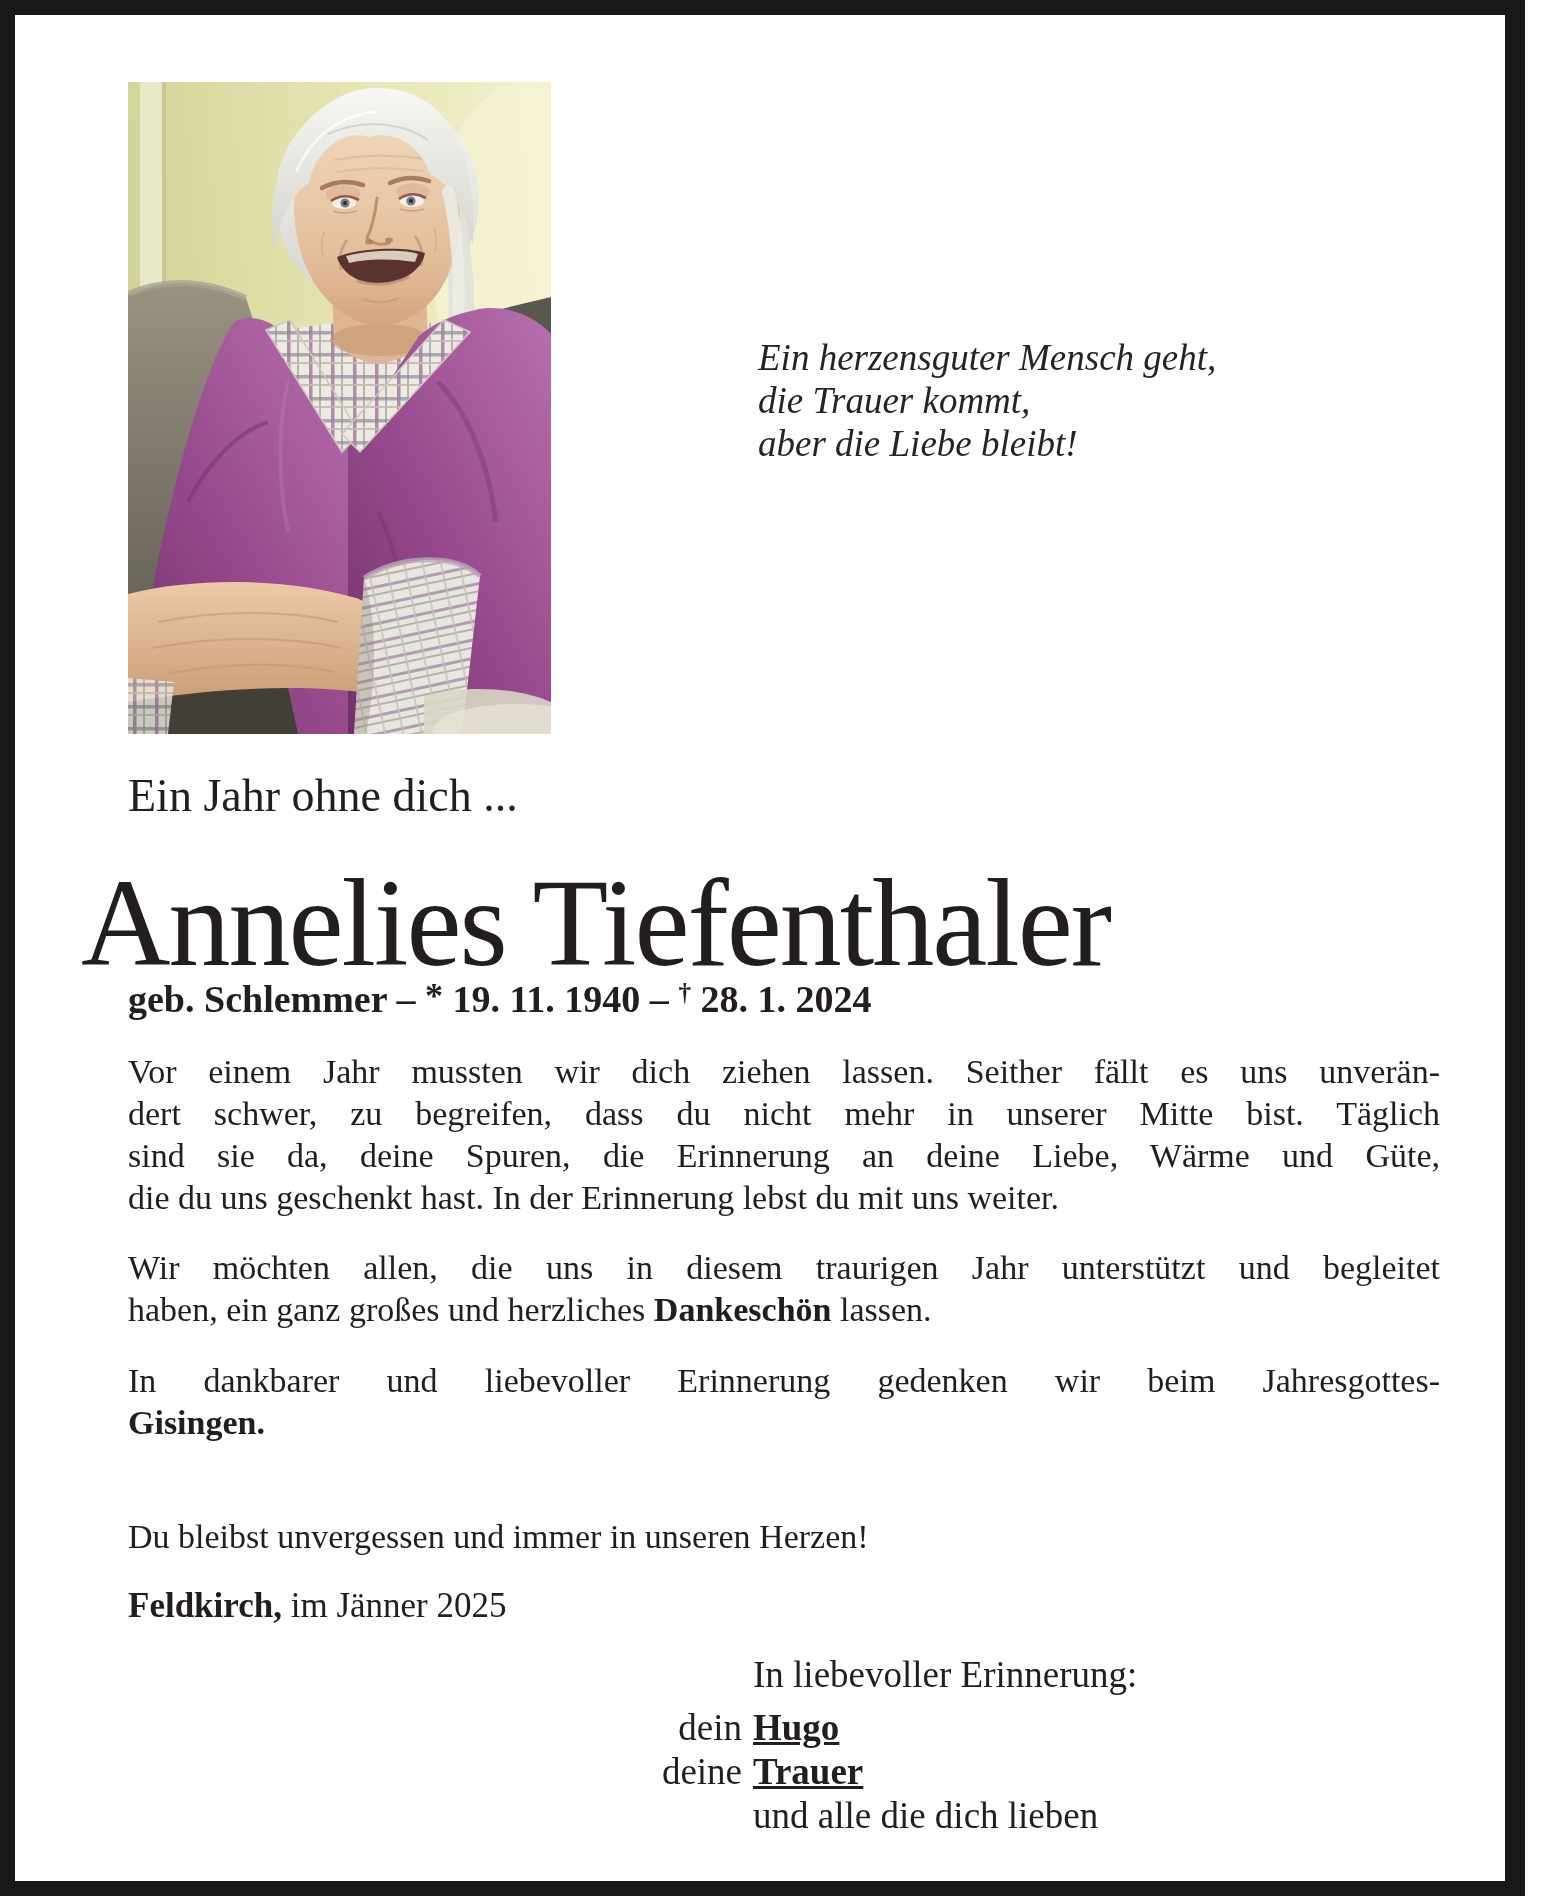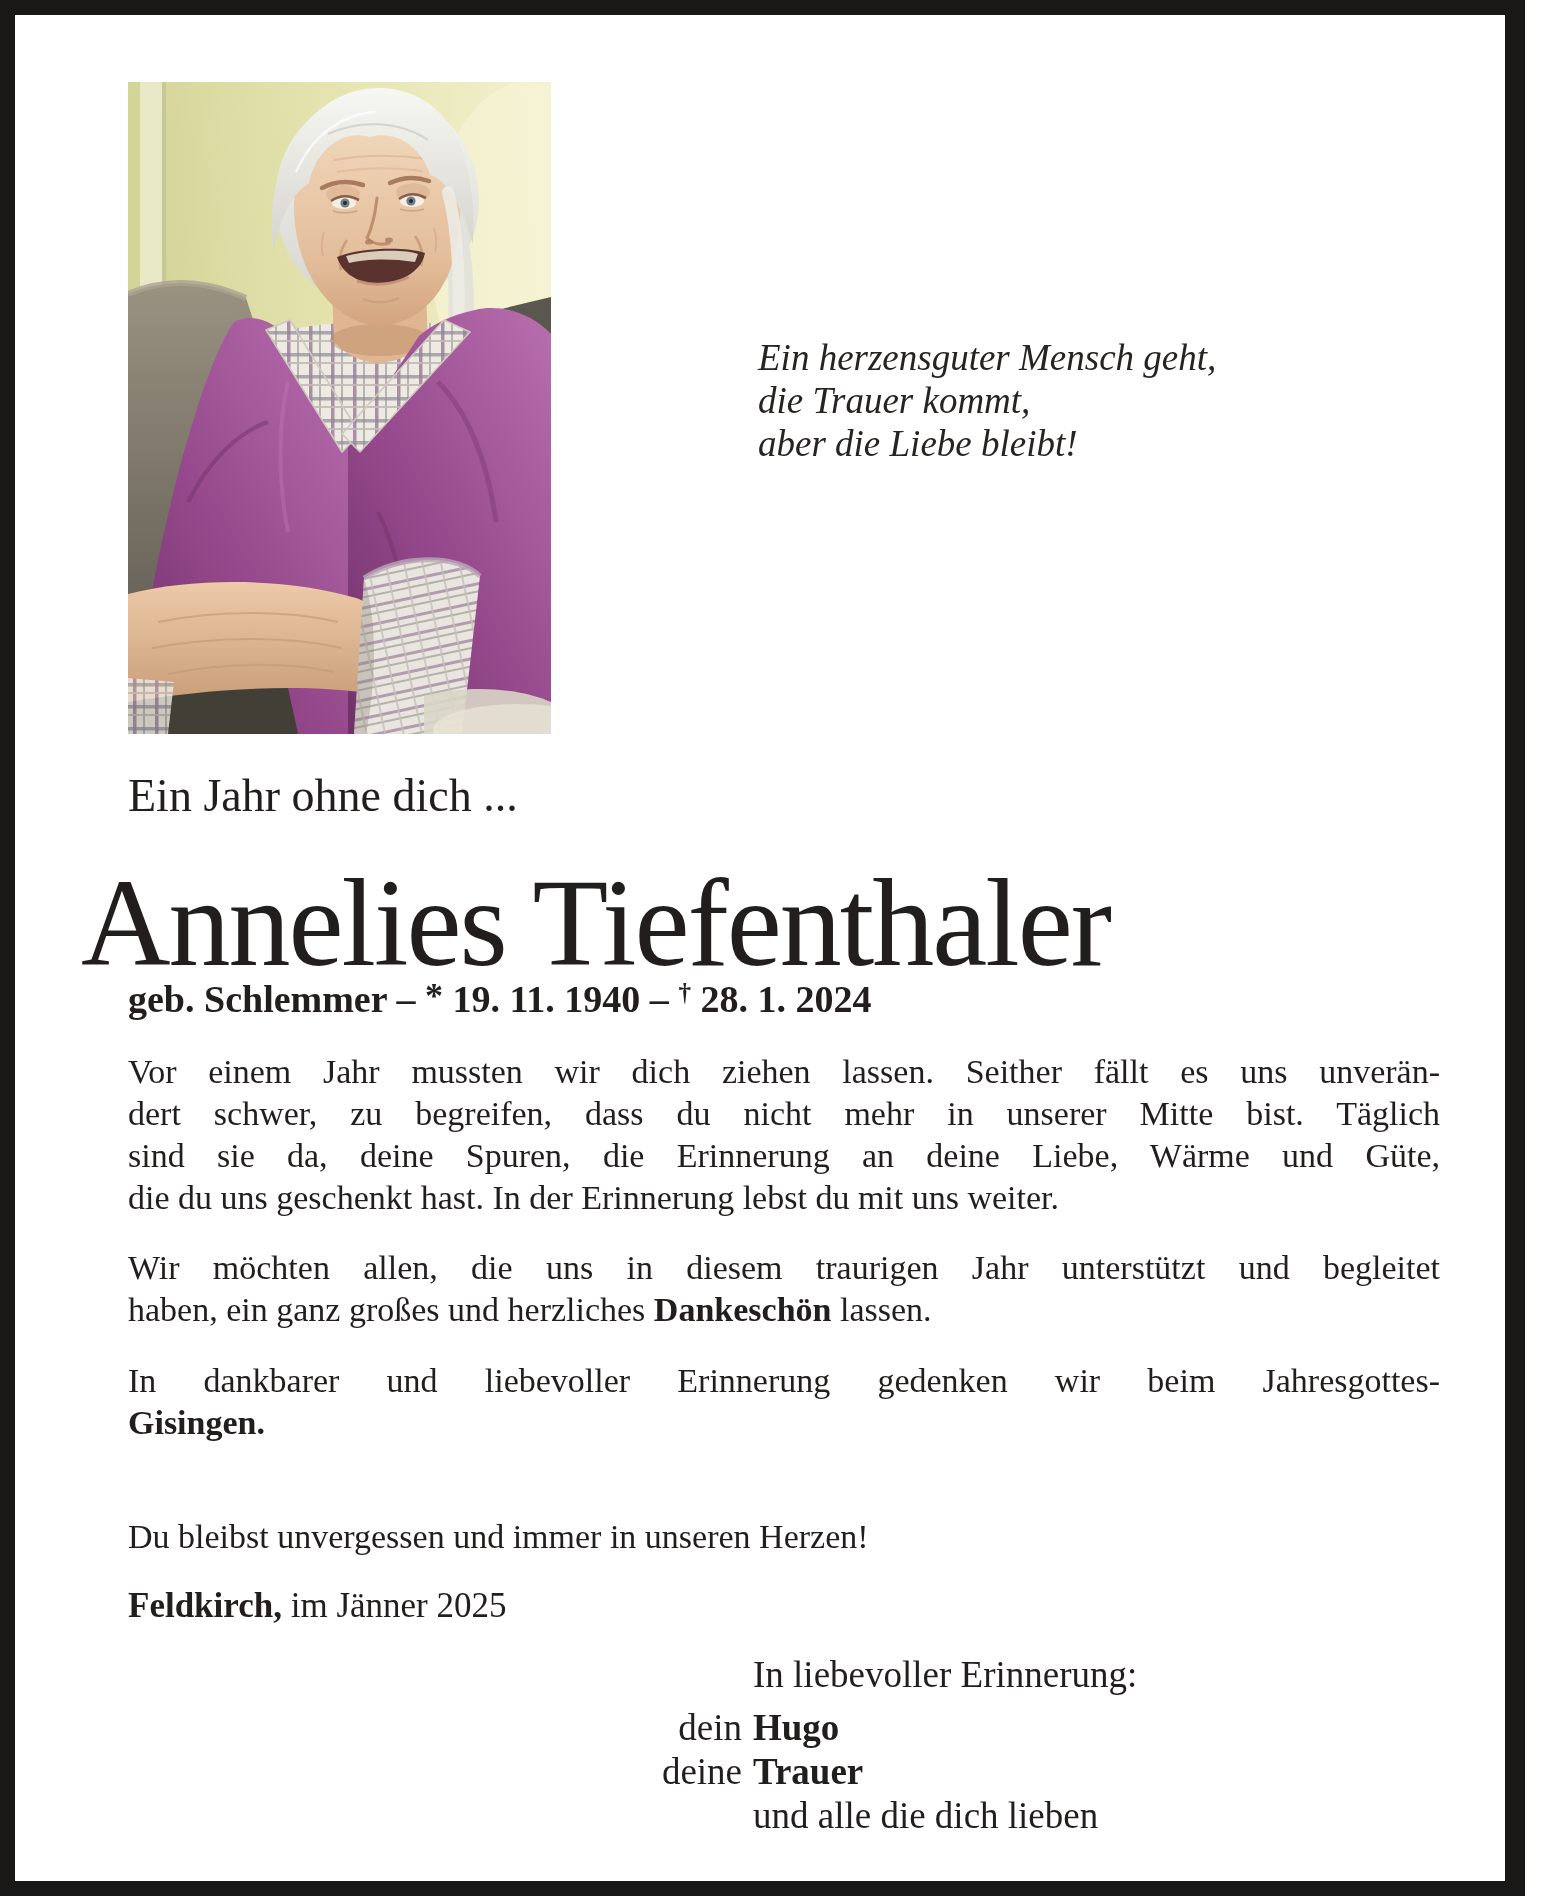--- a/index.html
+++ b/index.html
@@ -23,21 +23,21 @@
   }
   .dates{position:absolute;left:128px;top:975px;width:1312px;text-align:left;font-size:38px;font-weight:700;}
   .dagger{font-size:0.66em;vertical-align:0.45em;}
   .star{font-size:0.95em;vertical-align:0.12em;}
   .para{position:absolute;left:128px;width:1312px;font-size:34px;line-height:42px;}
   .p1{top:1051px}.p2{top:1247px}.p3{top:1360px}.p4{top:1516px}
   .jl{text-align:justify;text-align-last:justify;}
   .place{position:absolute;left:128px;top:1586px;font-size:35px;}
   .sig{position:absolute;left:753px;top:1653px;font-size:37px;line-height:44px;}
   .sig-title{margin-bottom:9px;}
-  .sig-line{position:relative;font-weight:700;white-space:nowrap;}
+  .sig-line{position:relative;font-weight:700;white-space:nowrap;text-decoration:underline;}
   .sig-prefix{position:absolute;right:100%;padding-right:11px;font-weight:400;}
   .bold{font-weight:700;}
 </style>
 </head>
 <body>
 
 <div class="page">
   <div class="sheet"></div>
 
   <svg class="photo" viewBox="0 0 423 652" preserveAspectRatio="none">

